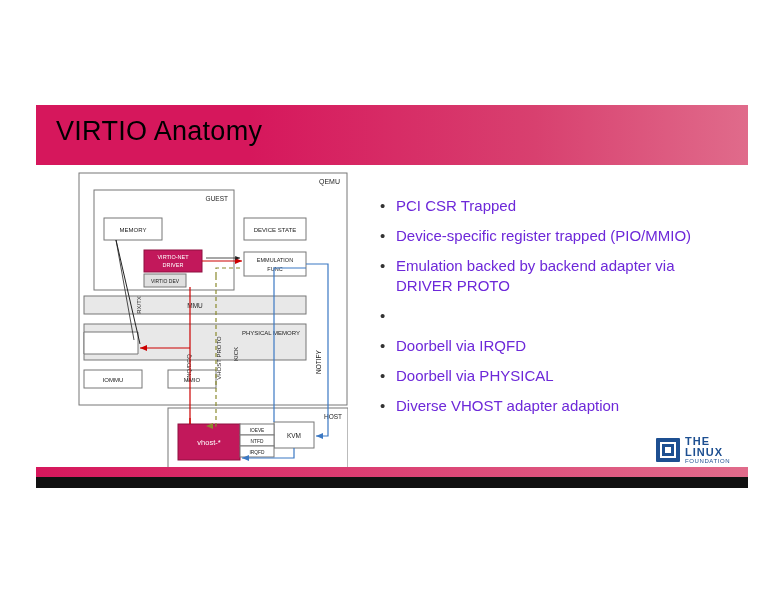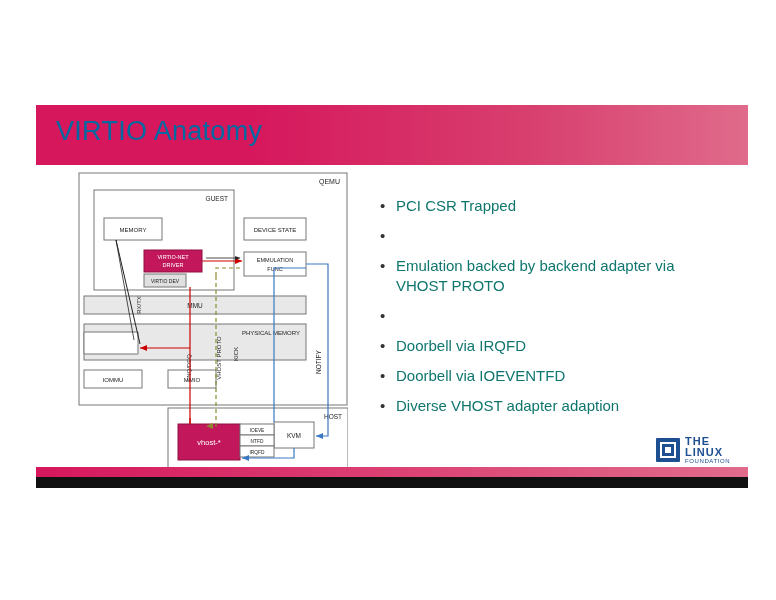--- a/index.html
+++ b/index.html
@@ -28,21 +28,21 @@
     top: 105px;
     width: 712px;
     height: 60px;
     background: linear-gradient(to right, #d6175c 0%, #d6175c 30%, #d8406f 70%, #e06b8b 100%);
   }
   .title-text {
     position: absolute;
     left: 56px;
     top: 116px;
     font-size: 27px;
-    color: #0369a1;
+    color: #000000;
     letter-spacing: 0.3px;
     font-weight: normal;
   }
   
   .bottom-pink {
     position: absolute;
     left: 36px;
     top: 467px;
     width: 712px;
     height: 10px;
@@ -71,21 +71,21 @@
   .bullet .dot {
     width: 16px;
     flex: 0 0 16px;
     color: #333;
     font-size: 15px;
     line-height: 20px;
   }
   .bullet .txt {
     font-size: 15px;
     line-height: 20px;
-    color: #0f766e;
+    color: #6d28d9;
   }
   
   .lf-logo {
     position: absolute;
     left: 648px;
     top: 436px;
     width: 96px;
     height: 28px;
     display: flex;
     align-items: center;
@@ -244,35 +244,36 @@
     </svg>
   </div>
 
   <div class="bullets">
     <div class="bullet">
       <span class="dot">•</span>
       <span class="txt">PCI CSR Trapped</span>
     </div>
     <div class="bullet">
       <span class="dot">•</span>
-    </div>
-    <div class="bullet">
-      <span class="dot">•</span>
-      <span class="txt">Emulation backed by backend adapter via VHOST PROTO</span>
+      <span class="txt">Device-specific register trapped (PIO/MMIO)</span>
+    </div>
+    <div class="bullet">
+      <span class="dot">•</span>
+      <span class="txt">Emulation backed by backend adapter via DRIVER PROTO</span>
     </div>
     <div class="bullet">
       <span class="dot">•</span>
     </div>
     <div class="bullet">
       <span class="dot">•</span>
       <span class="txt">Doorbell via IRQFD</span>
     </div>
     <div class="bullet">
       <span class="dot">•</span>
-      <span class="txt">Doorbell via IOEVENTFD</span>
+      <span class="txt">Doorbell via PHYSICAL</span>
     </div>
     <div class="bullet">
       <span class="dot">•</span>
       <span class="txt">Diverse VHOST adapter adaption</span>
     </div>
   </div>
 
   <div class="lf-logo">
     <div class="lf-mark"></div>
     <div class="lf-words">

